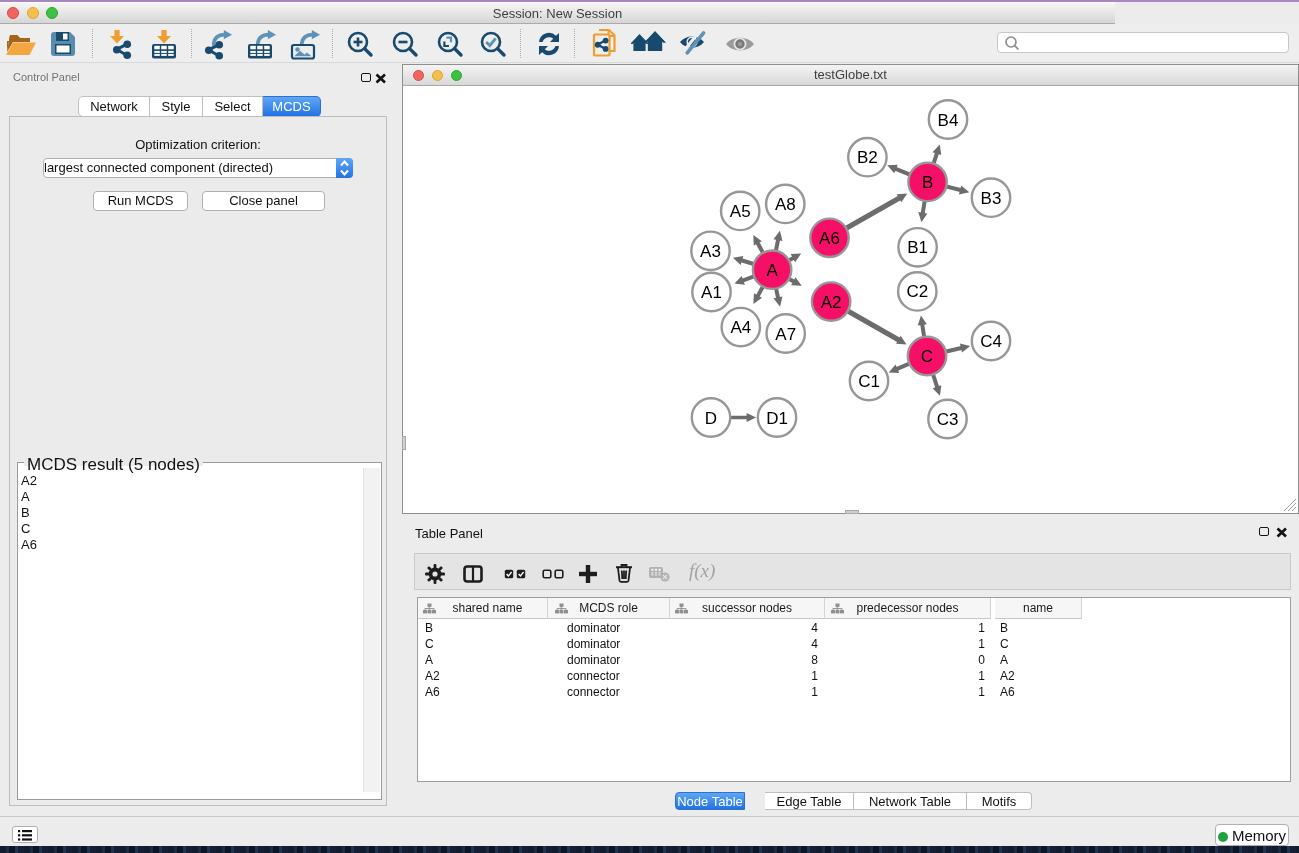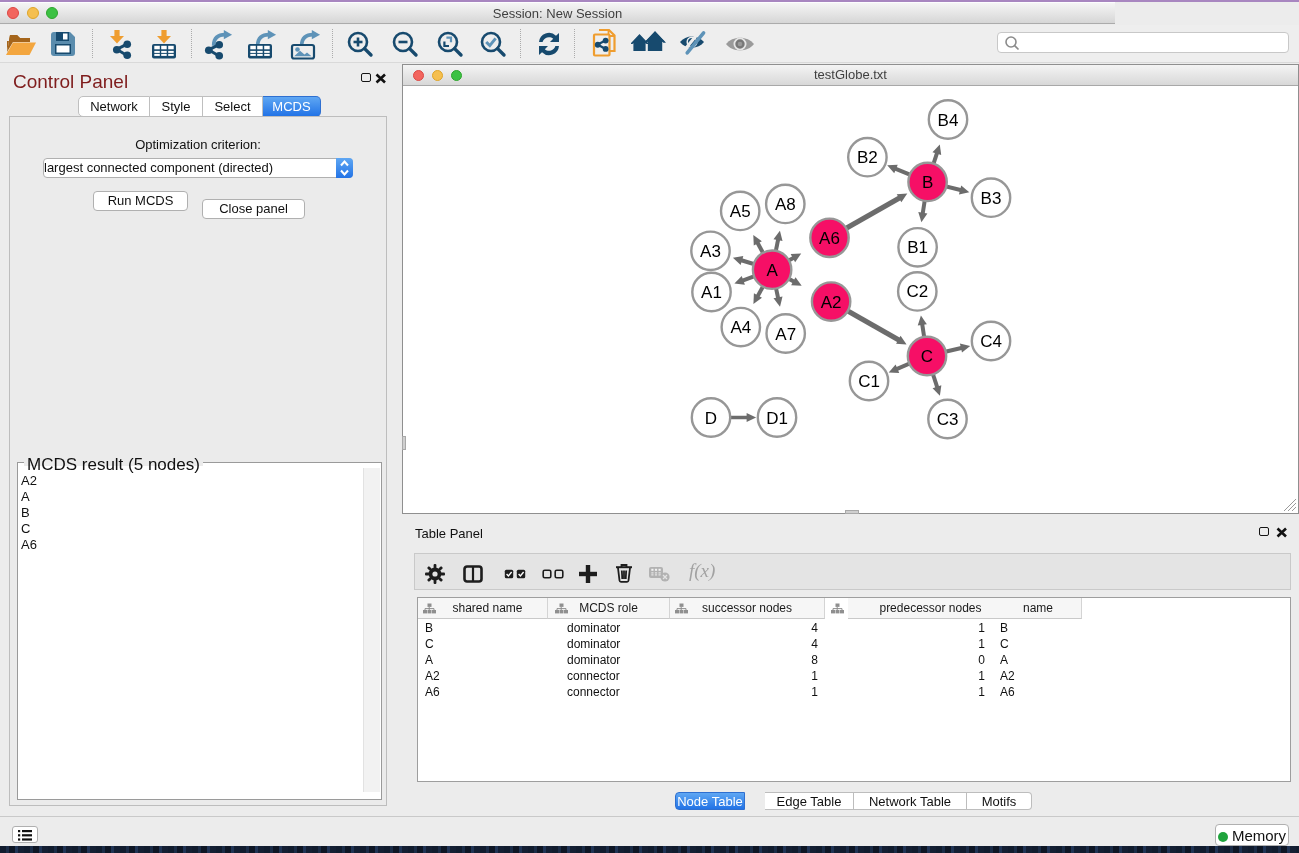--- a/index.html
+++ b/index.html
@@ -4,21 +4,21 @@
 html,body{width:1299px;height:853px;overflow:hidden}
 body{font-family:"Liberation Sans",sans-serif;background:#ececec;position:relative}
 .abs{position:absolute}
 .tl{border-radius:50%;width:12px;height:12px;position:absolute;top:4px}
 .titlebar{position:absolute;left:0;top:2px;width:1115px;height:22px;background:linear-gradient(#f5f5f5,#d6d6d6);border-bottom:1px solid #ababab;border-top:1px solid #fdfdff}
 .wtitle{font-size:13px;color:#3f3f3f;text-align:center;line-height:21px}
 .toolbar{position:absolute;left:0;top:25px;width:1299px;height:38px;background:#eeeeee;border-bottom:1px solid #d9d9d9}
 .sep{position:absolute;top:4px;height:29px;width:0;border-left:1.6px dotted #ababab}
 .searchbox{position:absolute;left:997px;top:7px;width:292px;height:21px;background:#fff;border:1px solid #c8c8c8;border-radius:4px}
 
-.cp-title{position:absolute;left:13px;top:71px;font-size:19px;color:#7f1d1d}
+.cp-title{position:absolute;left:13px;top:71px;font-size:11px;color:#737373}
 .minibtn-sq{position:absolute;width:10px;height:9px;border:1.8px solid #141414;border-radius:2px;background:transparent}
 .tab{position:absolute;top:96px;height:21px;background:#fff;border:1px solid #bfbfbf;font-size:13px;color:#111;text-align:center;line-height:19px}
 .panelbox{position:absolute;left:9px;top:116px;width:378px;height:690px;border:1px solid #bdbdbd;background:#ebebeb}
 .btn{position:absolute;background:#fff;border:1px solid #b0b0b0;border-radius:4px;font-size:13px;color:#111;text-align:center}
 
 .fieldwrap{position:absolute;left:17px;top:462px;width:365px;height:338px;border:1px solid #9a9a9a;background:#fff}
 
 .statusbar{position:absolute;left:0;top:816px;width:1299px;height:30px;background:#ececec;border-top:1px solid #c9c9c9}
 .darkband{position:absolute;left:0;top:846px;width:1299px;height:7px;background:repeating-linear-gradient(90deg,#111c2e 0 6px,#1b2c47 6px 9px,#0e1625 9px 15px,#203455 15px 18px,#141f33 18px 24px)}
 
@@ -215,21 +215,21 @@
 <div class="panelbox"></div>
 <div class="abs" style="left:9px;top:137px;width:378px;text-align:center;font-size:13px;color:#111">Optimization criterion:</div>
 <div class="abs" style="left:43px;top:158px;width:310px;height:20px;background:#fff;border:1px solid #b0b0b0;border-radius:4px;font-size:13px;line-height:18px;color:#111"><span style="">largest connected component (directed)</span>
   <div class="abs" style="right:-1px;top:-1px;width:17px;height:20px;background:linear-gradient(#5fa7f3,#2273e6);border-radius:0 4px 4px 0">
   <svg width="17" height="20">
         <path d="M5,7.5 L8.5,3.5 L12,7.5" fill="none" stroke="#fff" stroke-width="2"></path>
         <path d="M5,12.5 L8.5,16.5 L12,12.5" fill="none" stroke="#fff" stroke-width="2"></path>
       </svg></div>
 </div>
 <div class="btn" style="left:93px;top:191px;width:95px;height:20px;line-height:18px">Run MCDS</div>
-<div class="btn" style="left:202px;top:199px;width:103px;height:20px;line-height:18px">Close panel</div>
+<div class="btn" style="left:202px;top:191px;width:123px;height:20px;line-height:18px">Close panel</div>
 <div class="fieldwrap"></div>
 <div class="abs" style="left:24px;top:455px;font-size:17px;color:#111;background:linear-gradient(#ebebeb 55%,#ffffff 55%);padding:0 3px">MCDS result (5 nodes)</div>
 <div class="abs" style="left:363px;top:468px;width:17px;height:324px;background:#f2f2f2;border-left:1px solid #e2e2e2"></div>
 <div class="abs" style="left:21px;top:473px;font-size:13px;line-height:16px;color:#111">A2<br>A<br>B<br>C<br>A6</div>
 
 <div class="statusbar">
   <div class="btn" style="left:12px;top:9px;width:26px;height:17px;border-radius:3px"><svg width="14" height="11" style="margin-top:3px">
         <g fill="#111">
           <rect x="0" y="0" width="2.2" height="2.2"></rect>
           <rect x="4" y="0" width="10" height="2.2"></rect>
@@ -412,21 +412,21 @@
         <circle cx="16" cy="13" r="4.6" fill="#8a8a8a"></circle>
         <path d="M14,11 L18,15 M18,11 L14,15" stroke="#e4e4e4" stroke-width="1.3"></path>
       </g>
     </svg>
     <div class="abs" style="left:274px;top:6px;font-family:'Liberation Serif',serif;font-style:italic;font-size:19px;color:#a2a2a2"><i>f(x)</i></div>
   </div>
 <div class="tbl">
   <div class="th" style="left:0;width:130px"><span style="padding-left:10px">shared name</span></div>
   <div class="th" style="left:130px;width:122px">MCDS role</div>
   <div class="th" style="left:252px;width:155px">successor nodes</div>
-  <div class="th" style="left:430px;width:166px">predecessor nodes</div>
+  <div class="th" style="left:407px;width:166px">predecessor nodes</div>
   <div class="th" style="left:577px;width:87px">name</div>
   <svg class="treeicon" style="left:5px;top:5px">
       <g fill="#8f8f8f">
         <rect x="4.5" y="0.5" width="4" height="3.4"></rect>
         <rect x="0" y="7" width="4" height="3.4"></rect>
         <rect x="4.5" y="7" width="4" height="3.4"></rect>
         <rect x="9" y="7" width="4" height="3.4"></rect>
         <path d="M6.2,4 L6.2,6 M2,7 L2,5.6 L11,5.6 L11,7 M6.2,5.6 L6.2,7" stroke="#8f8f8f" stroke-width="1" fill="none"></path>
       </g>
     </svg>

